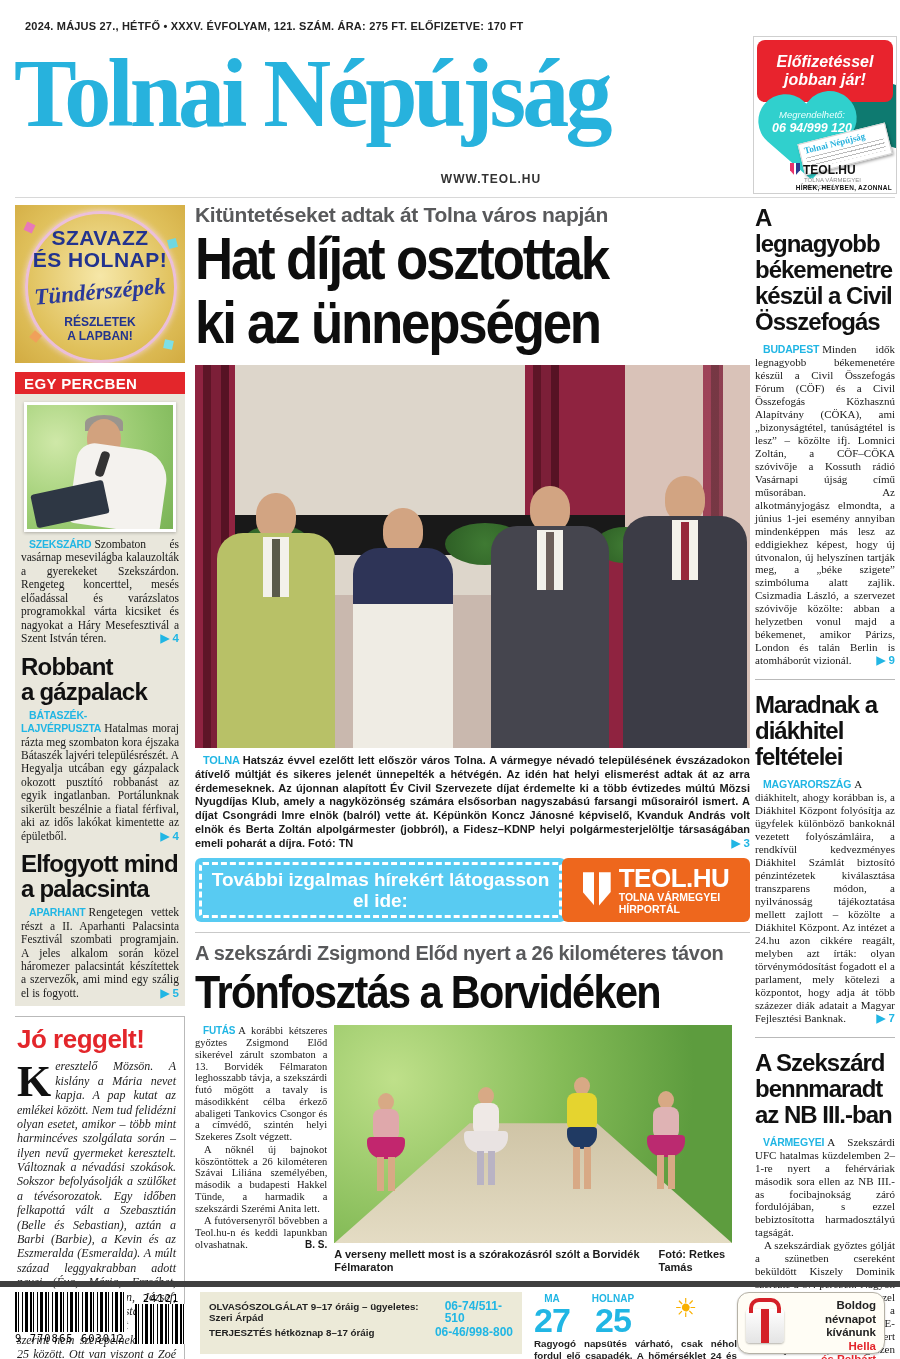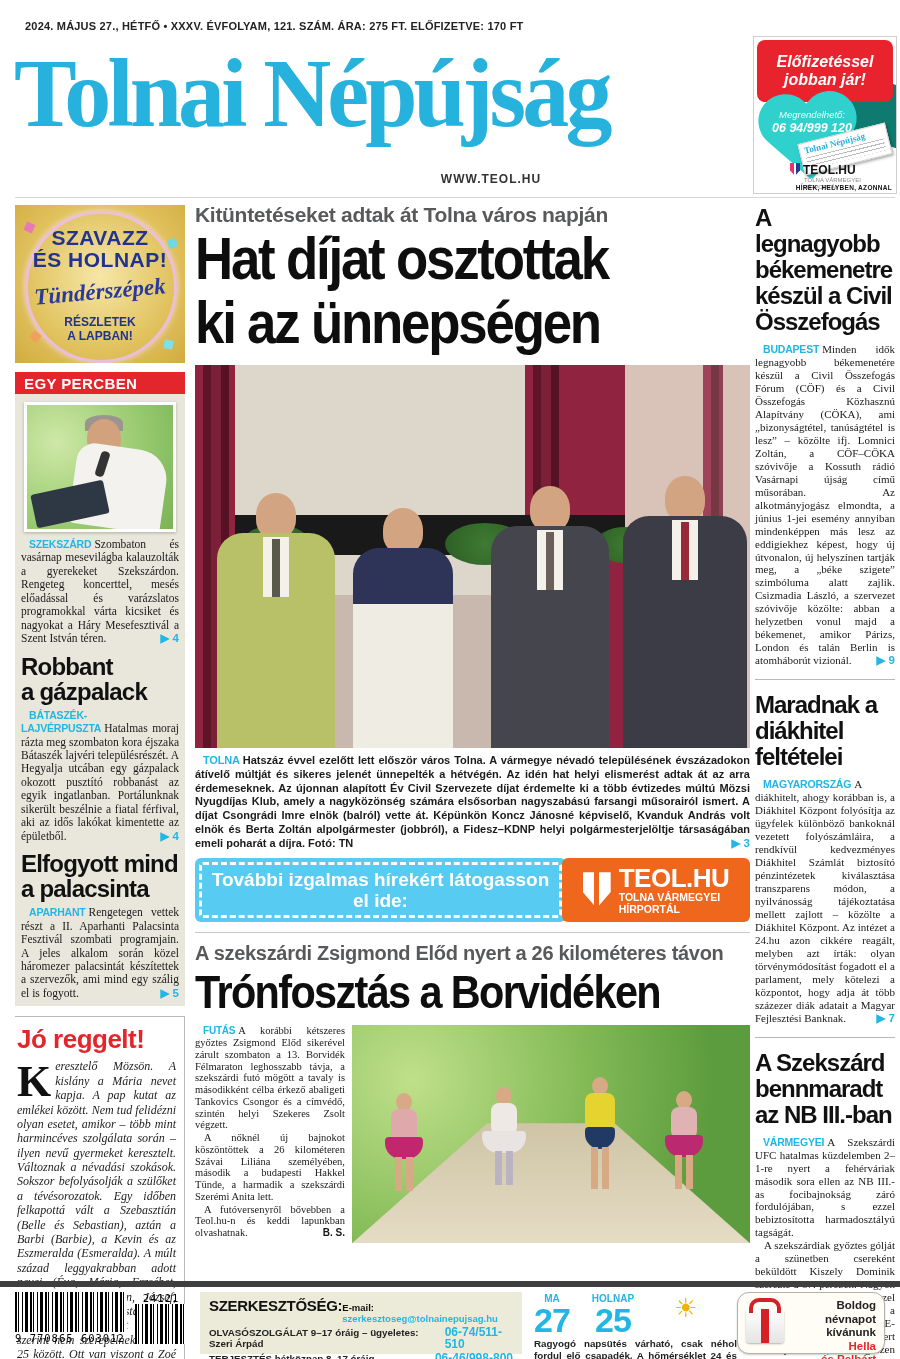--- a/index.html
+++ b/index.html
@@ -350,20 +350,24 @@
             <div class="r-skirt" style="background:#203a63;width:30px;top:50px;"></div>
             <div class="r-legs" style="top:70px;height:42px;"></div>
           </div>
           <div class="runner" style="left:332px;top:66px;">
             <div class="r-head"></div>
             <div class="r-top" style="background:#dfb3b4;"></div>
             <div class="r-skirt" style="background:#bb2a70;"></div>
             <div class="r-legs"></div>
           </div>
         </div>
+        <div class="run-caption">
+          <span>A verseny mellett most is a szórakozásról szólt a Borvidék Félmaraton</span>
+          <span>Fotó: Retkes Tamás</span>
+        </div>
       </div>
     </div>
   </div>
 
   <div class="right-rail">
     <div>
       <div class="rr-hl">A legnagyobb békemenetre készül a Civil Összefogás</div>
       <div class="rr-body clearfix">
         <p><span class="leadin">BUDAPEST</span><span>Minden idők legnagyobb békemenetére készül a Civil Összefogás Fórum (CÖF) és a Civil Összefogás Közhasznú Alapítvány (CÖKA), ami „bizonyságtétel, tanúságtétel is lesz” – közölte ifj. Lomnici Zoltán, a CÖF–CÖKA szóvivője a Kossuth rádió Vasárnapi újság című műsorában. Az alkotmányjogász elmondta, a június 1-jei esemény annyiban mindenképpen más lesz az eddigiekhez képest, hogy új útvonalon, új helyszínen tartják meg, a „béke szigete” szimbóluma alatt zajlik. Csizmadia László, a szervezet szóvivője közölte: abban a helyzetben vonul majd a békemenet, amikor Párizs, London és talán Berlin is atomháborút vizionál.</span>
         <span class="pageref">▶ 9</span></p>
@@ -396,27 +400,20 @@
         <div class="bc-bars"></div>
         <div class="bc-num">9 770865 603012</div>
       </div>
       <div class="bc2">
         <div class="bc-num">24121</div>
         <div class="bc-bars"></div>
       </div>
     </div>
 
     <div class="editorial">
-      <div class="ed-top">
-        <span class="ed-title">SZERKESZTŐSÉG:</span>
-        <span class="ed-mail">
-          <span>E-mail:</span>
-          <a href="#">szerkesztoseg@tolnainepujsag.hu</a>
-        </span>
-      </div>
       <div class="ed-row">
         <span class="ed-label">OLVASÓSZOLGÁLAT 9–17 óráig – ügyeletes: Szeri Árpád</span>
         <span class="ed-phone">06-74/511-510</span>
       </div>
       <div class="ed-row">
         <span class="ed-label">TERJESZTÉS hétköznap 8–17 óráig</span>
         <span class="ed-phone">06-46/998-800</span>
       </div>
 
     </div>

